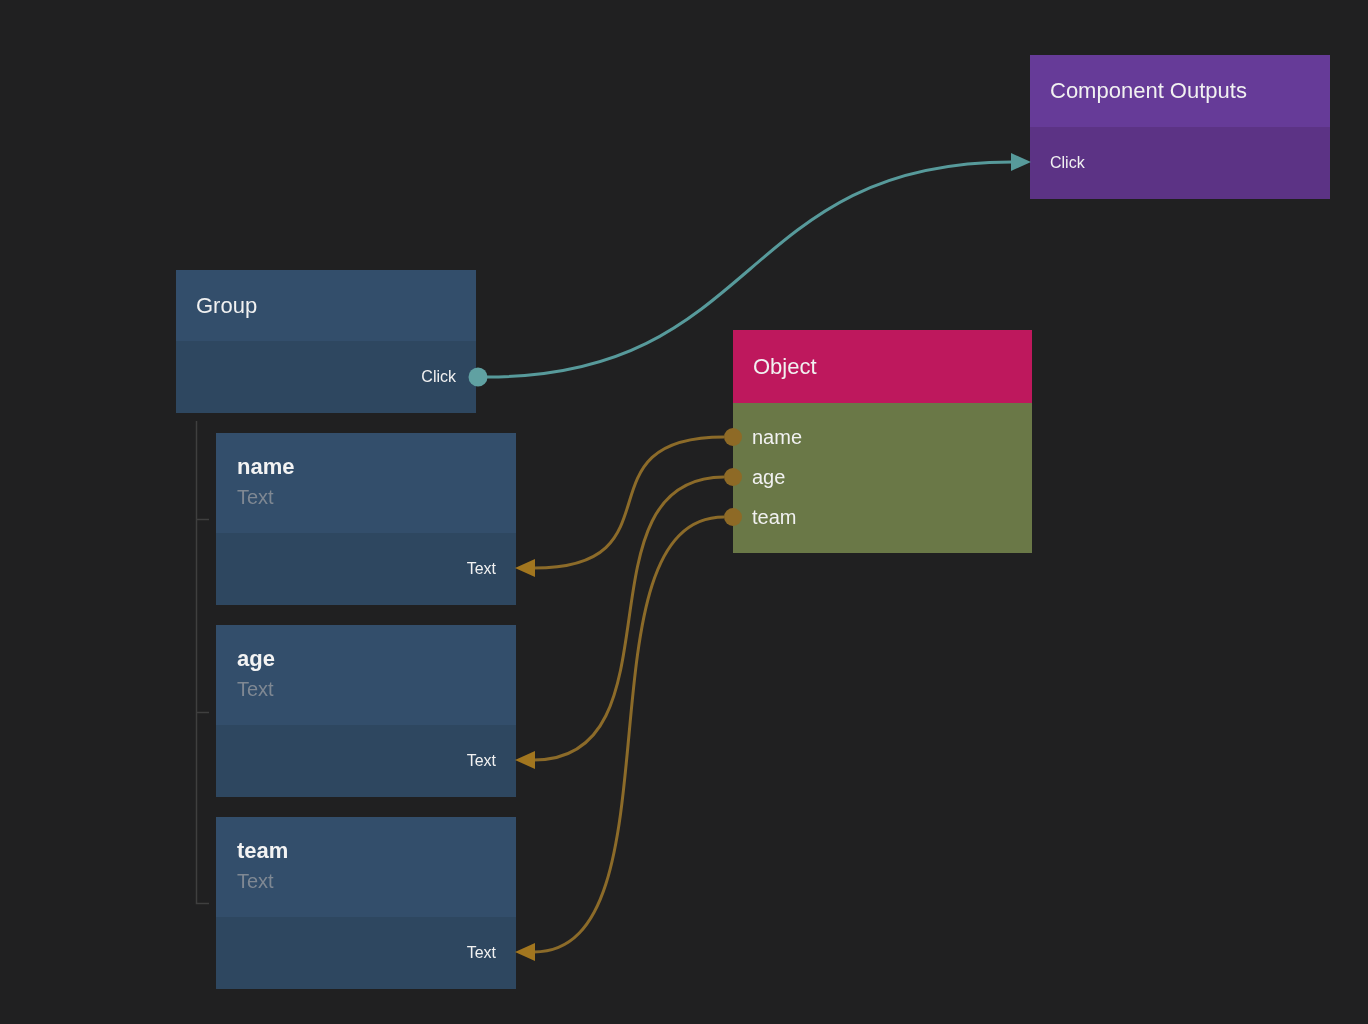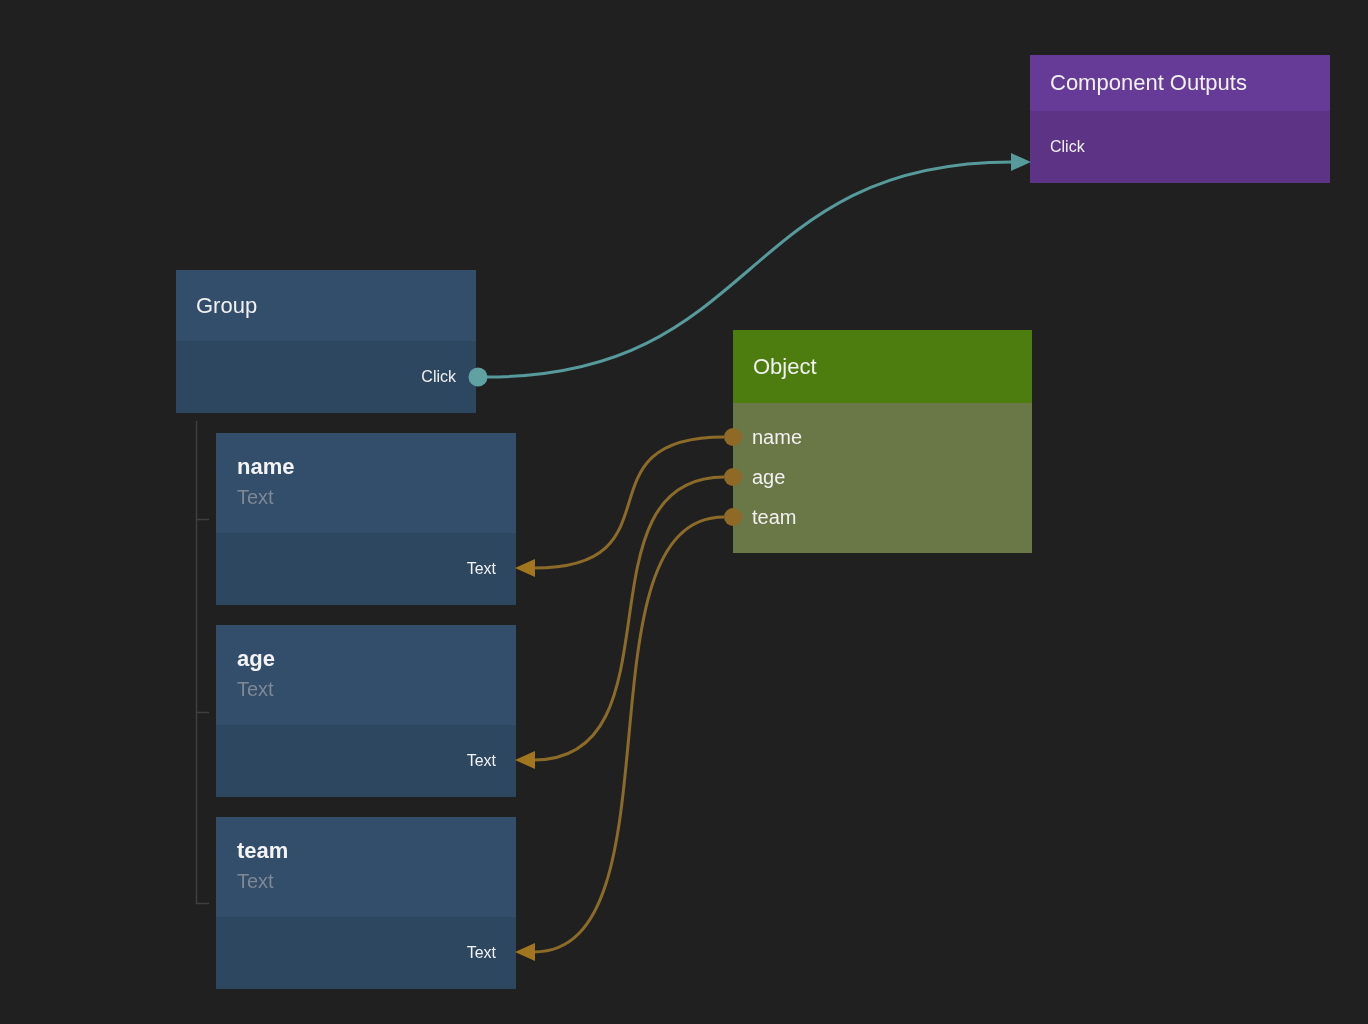--- a/index.html
+++ b/index.html
@@ -24,31 +24,31 @@
   }
   .row-right { justify-content: flex-end; }
 
   
   .blue-header { background: #334e6b; }
   .blue-body   { background: #2e4760; }
   
   .purple-header { background: #663b98; }
   .purple-body   { background: #5c3385; }
   
-  .olive-header { background: #4d7c0f; }
+  .olive-header { background: #be185d; }
   .olive-body   { background: #6a7847; }
 
   
   .node-group        { left: 176px; top: 270px; width: 300px; }
   .node-group .hd    { height: 71px; }
   .node-group .bd    { height: 72px; }
 
   
   .node-outputs      { left: 1030px; top: 55px; width: 300px; }
-  .node-outputs .hd  { height: 56px; }
+  .node-outputs .hd  { height: 72px; }
   .node-outputs .bd  { height: 72px; }
 
   
   .node-object       { left: 733px; top: 330px; width: 299px; }
   .node-object .hd   { height: 73px; }
   .node-object .bd   { padding: 14px 0 16px 0; }
   .node-object .obj-row { height: 40px; display:flex; align-items:center; padding-left: 19px; font-size: 20px; }
 
   
   .field-node        { left: 216px; width: 300px; }

